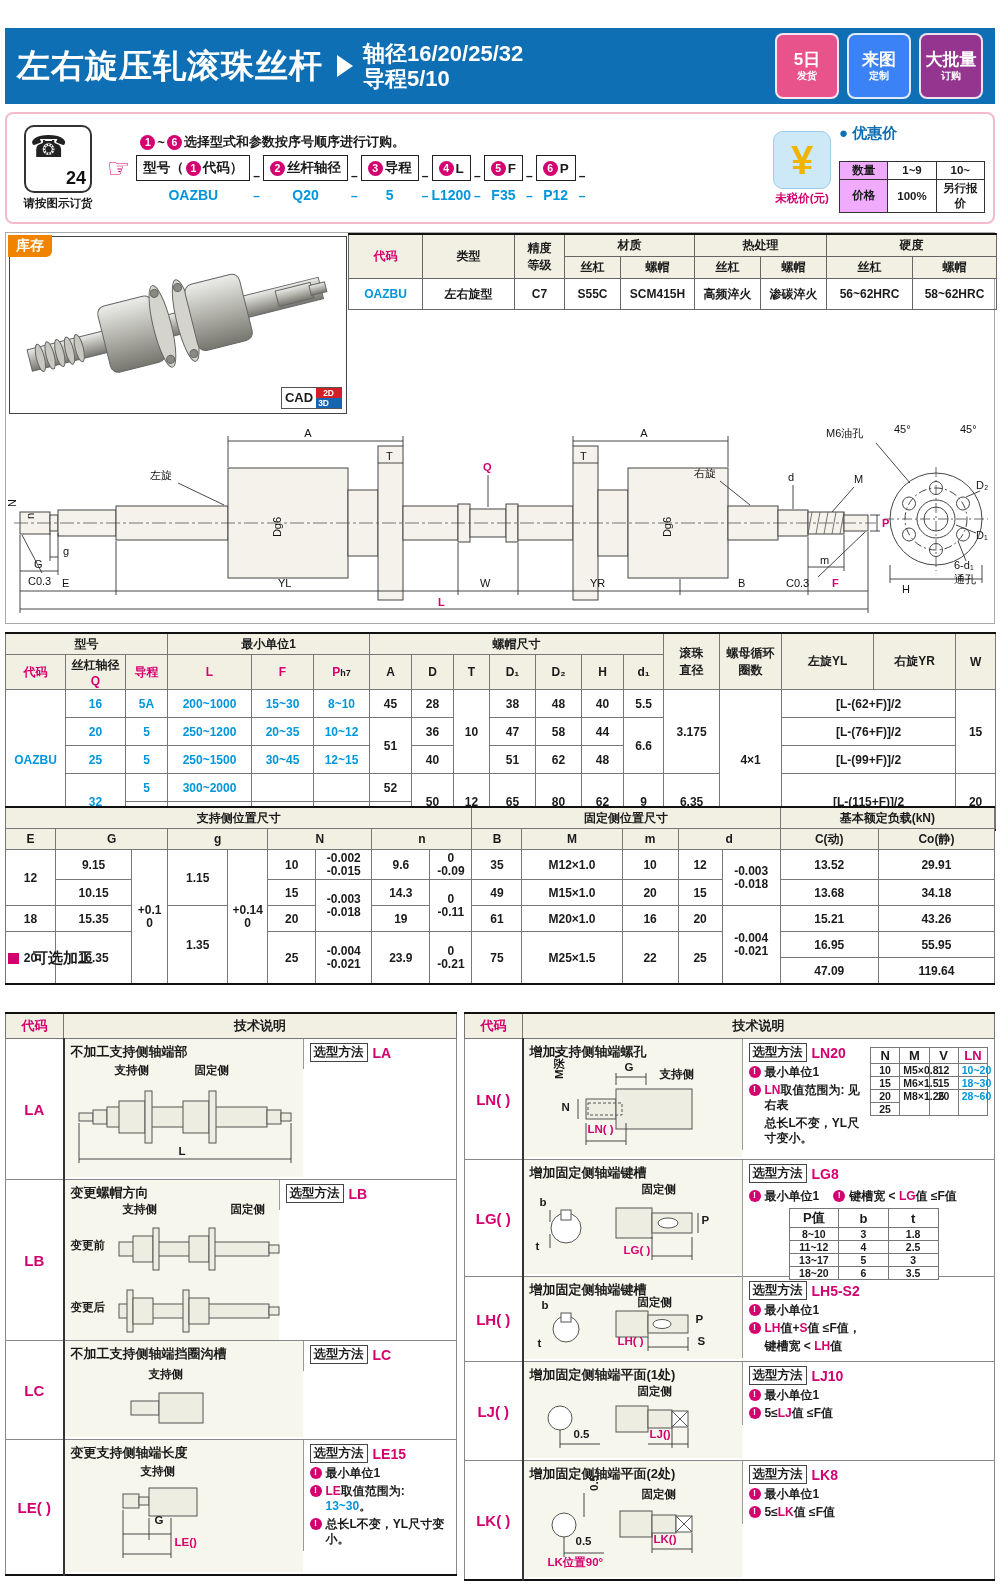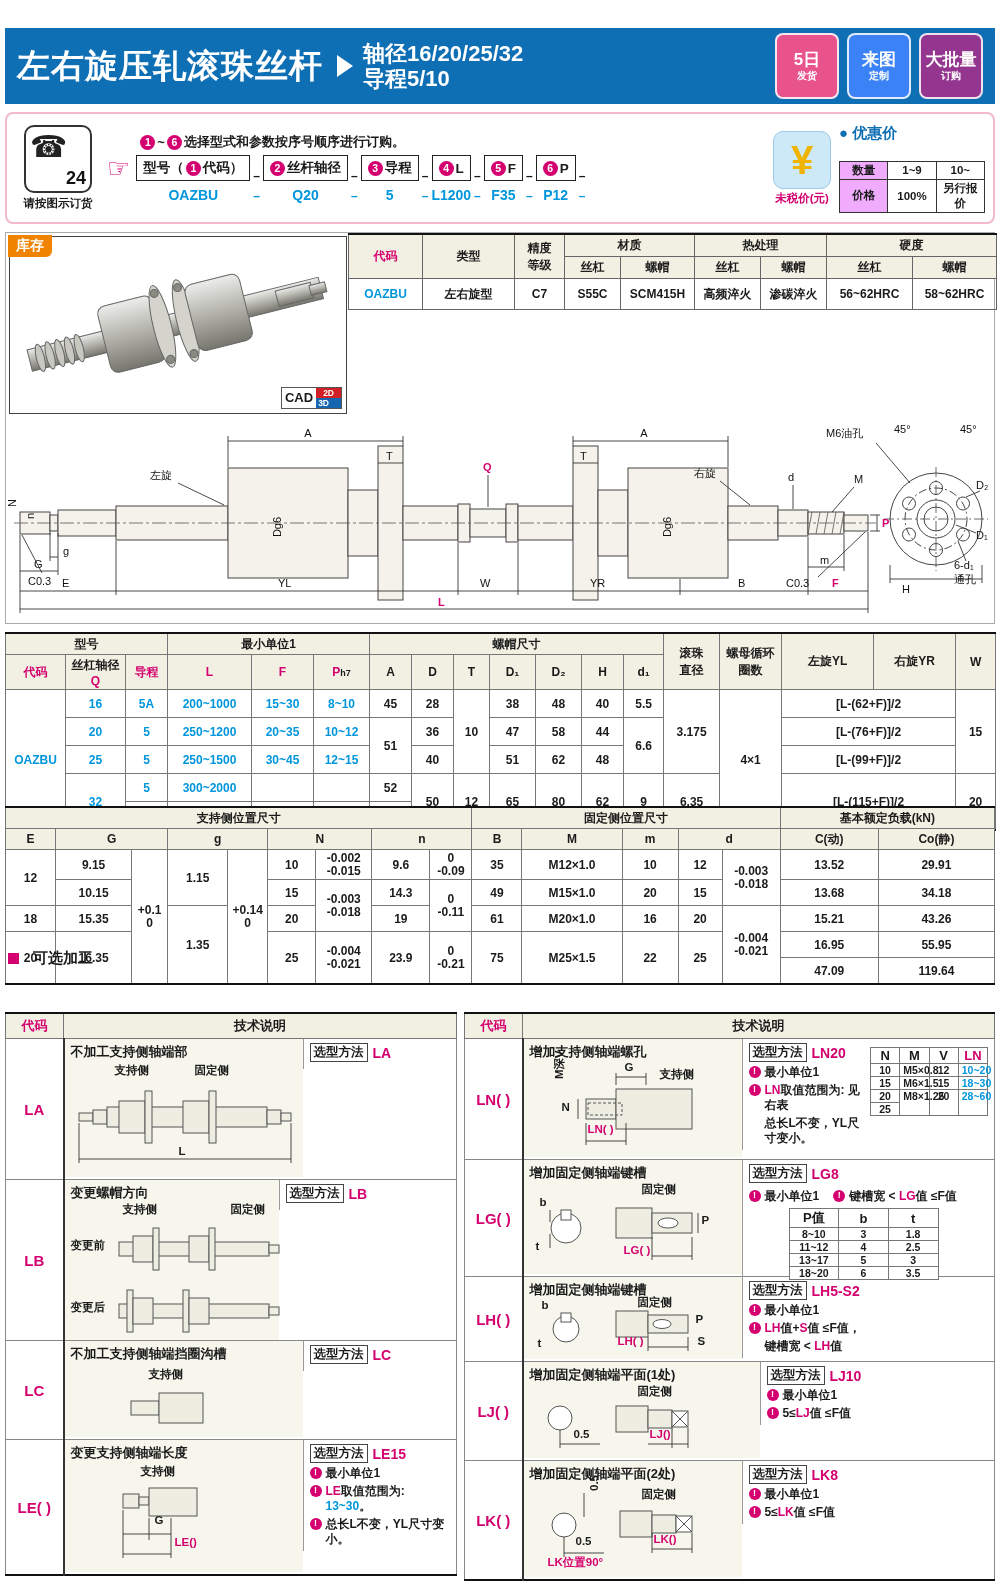--- a/index.html
+++ b/index.html
@@ -1097,21 +1097,21 @@
                     <span><span>键槽宽 &lt; </span><span class="c-pink">LH</span><span>值</span></span>
                   </div>
           </div>
         </div>
             </td>
       </tr>
       <tr>
         <td class="codecell pink">LJ( )</td>
         <td>
               <div class="desc" style="height:98px">
-          <div class="desc-left" style="width:236px">
+          <div class="desc-left" style="width:218px">
             <div class="dtitle">增加固定侧轴端平面(1处)</div>
             <div class="draw" style="height:70px">
               <svg width="206" height="70" viewBox="0 0 206 70">
                 <circle cx="30" cy="34" r="12" fill="#fff" stroke="#555"></circle>
                 <g fill="#eeede2" stroke="#555">
                   <rect x="86" y="22" width="32" height="26"></rect>
                         <rect x="118" y="26" width="24" height="18"></rect>
                   <rect x="142" y="27" width="16" height="16" fill="#fff"></rect>
                 </g>
                 <line x1="142" y1="27" x2="158" y2="43" stroke="#555"></line>

